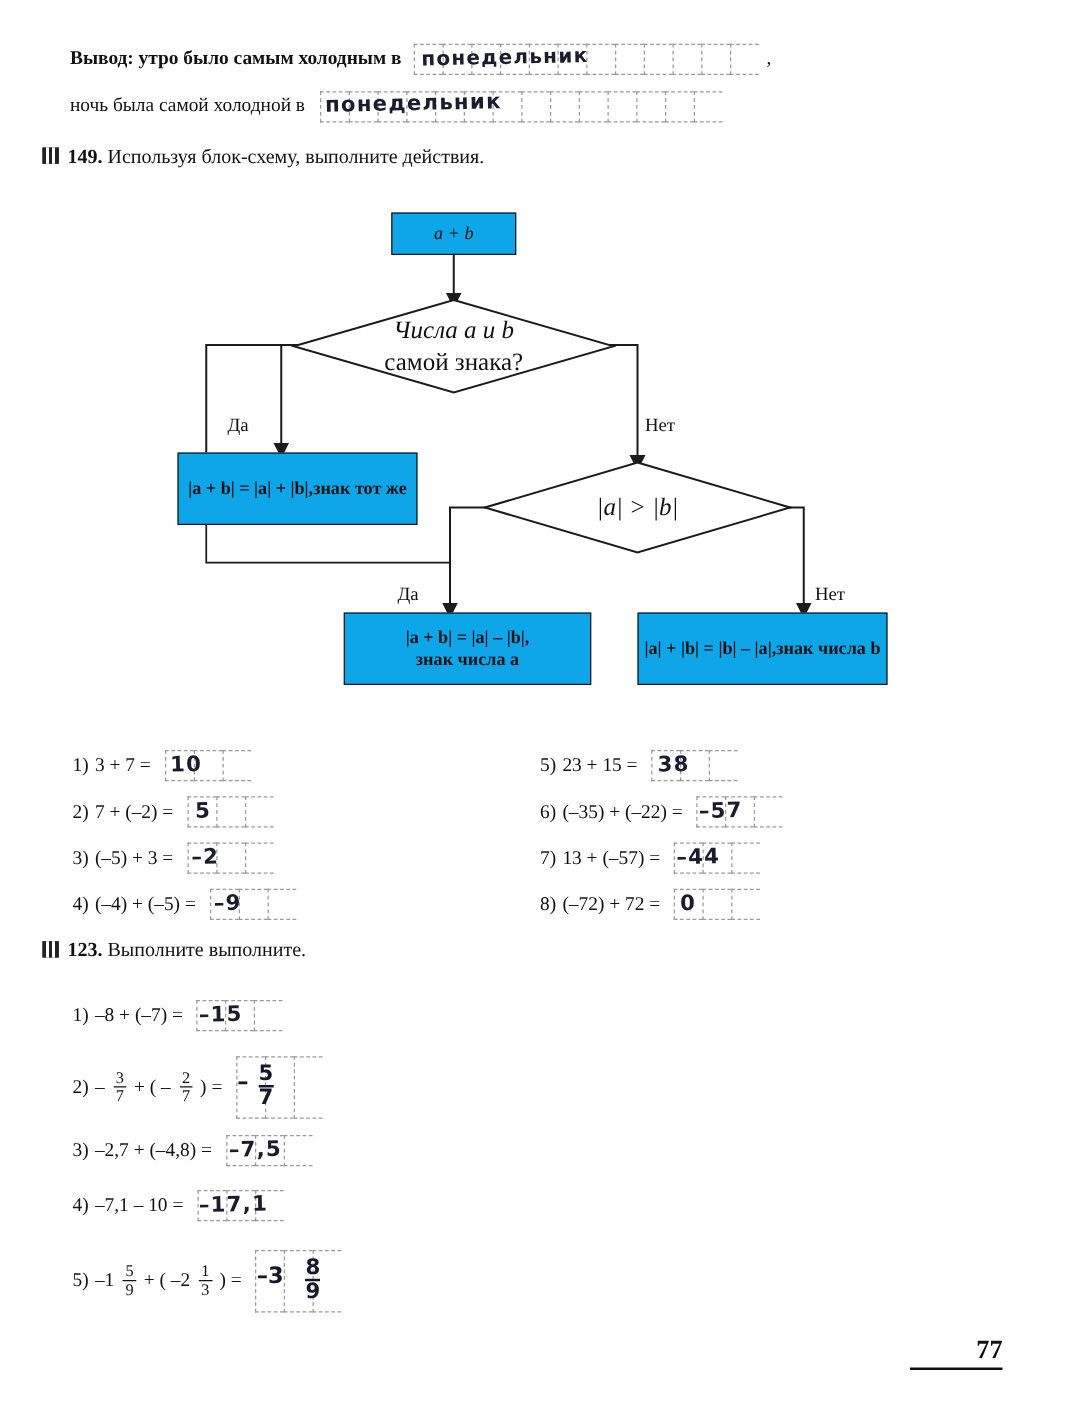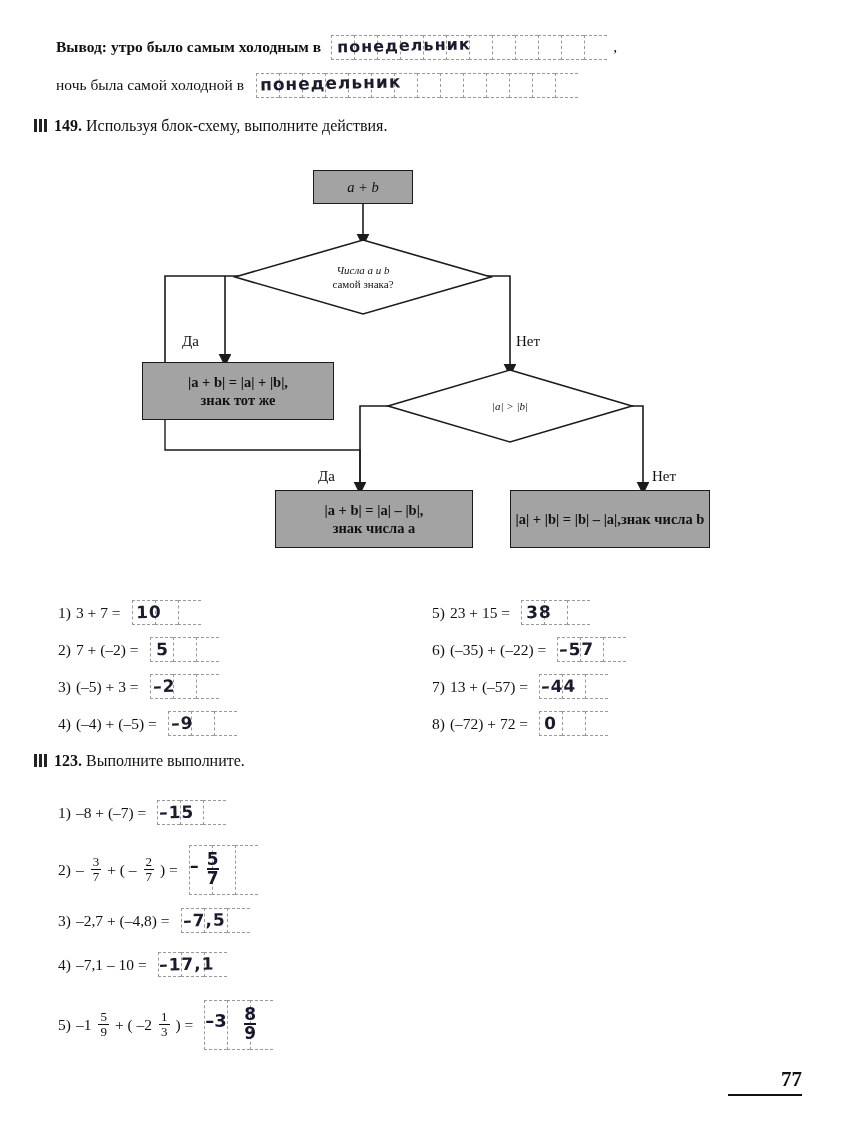--- a/index.html
+++ b/index.html
@@ -90,38 +90,38 @@
       #222;
     vertical-align: -1px;
   }
   .ex-num { font-weight: bold; }
 
   
   .flow { position: absolute; left: 0; top: 150px; width: 854px; height: 420px; }
   .node {
     position: absolute;
     border: 1.6px solid #1b1b1b;
-    background: #a3a3a3;
+    background: #0ea5e9;
     text-align: center;
     font-size: 14.5px;
     line-height: 1.25;
     display: flex;
     align-items: center;
     justify-content: center;
     box-sizing: border-box;
   }
   .diamond-wrap { position: absolute; }
   .diamond-label {
     position: absolute;
     left: 0; top: 0; right: 0; bottom: 0;
     display: flex;
     align-items: center;
     justify-content: center;
     text-align: center;
-    font-size: 11px;
+    font-size: 20px;
     line-height: 1.3;
   }
   .lbl-yn {
     position: absolute;
     font-size: 15px;
     font-family: "Liberation Serif", serif;
   }
 
   
   .ans-line {
@@ -267,21 +267,21 @@
         <div>
           <span class="ital">Числа a и b</span><br>
           <span>самой знака?</span>
         </div>
       </div>
     </div>
 
     <div class="lbl-yn" style="left:182px; top:183px;">Да</div>
     <div class="lbl-yn" style="left:516px; top:183px;">Нет</div>
 
-    <div class="node bold" style="left:142px; top:212px; width:192px; height:58px; flex-direction:column;">
+    <div class="node bold" style="left:142px; top:212px; width:192px; height:58px; ">
       <span>|a + b| = |a| + |b|,</span>
       <span>знак тот же</span>
     </div>
 
     <div class="diamond-wrap" style="left:386px; top:218px; width:248px; height:76px;">
       <svg width="248" height="76" style="position:absolute;left:0;top:0;">
         <polygon points="124,2 246,38 124,74 2,38" fill="#fff" stroke="#1b1b1b" stroke-width="1.6"></polygon>
       </svg>
       <div class="diamond-label ital">|a| &gt; |b|</div>
     </div>

